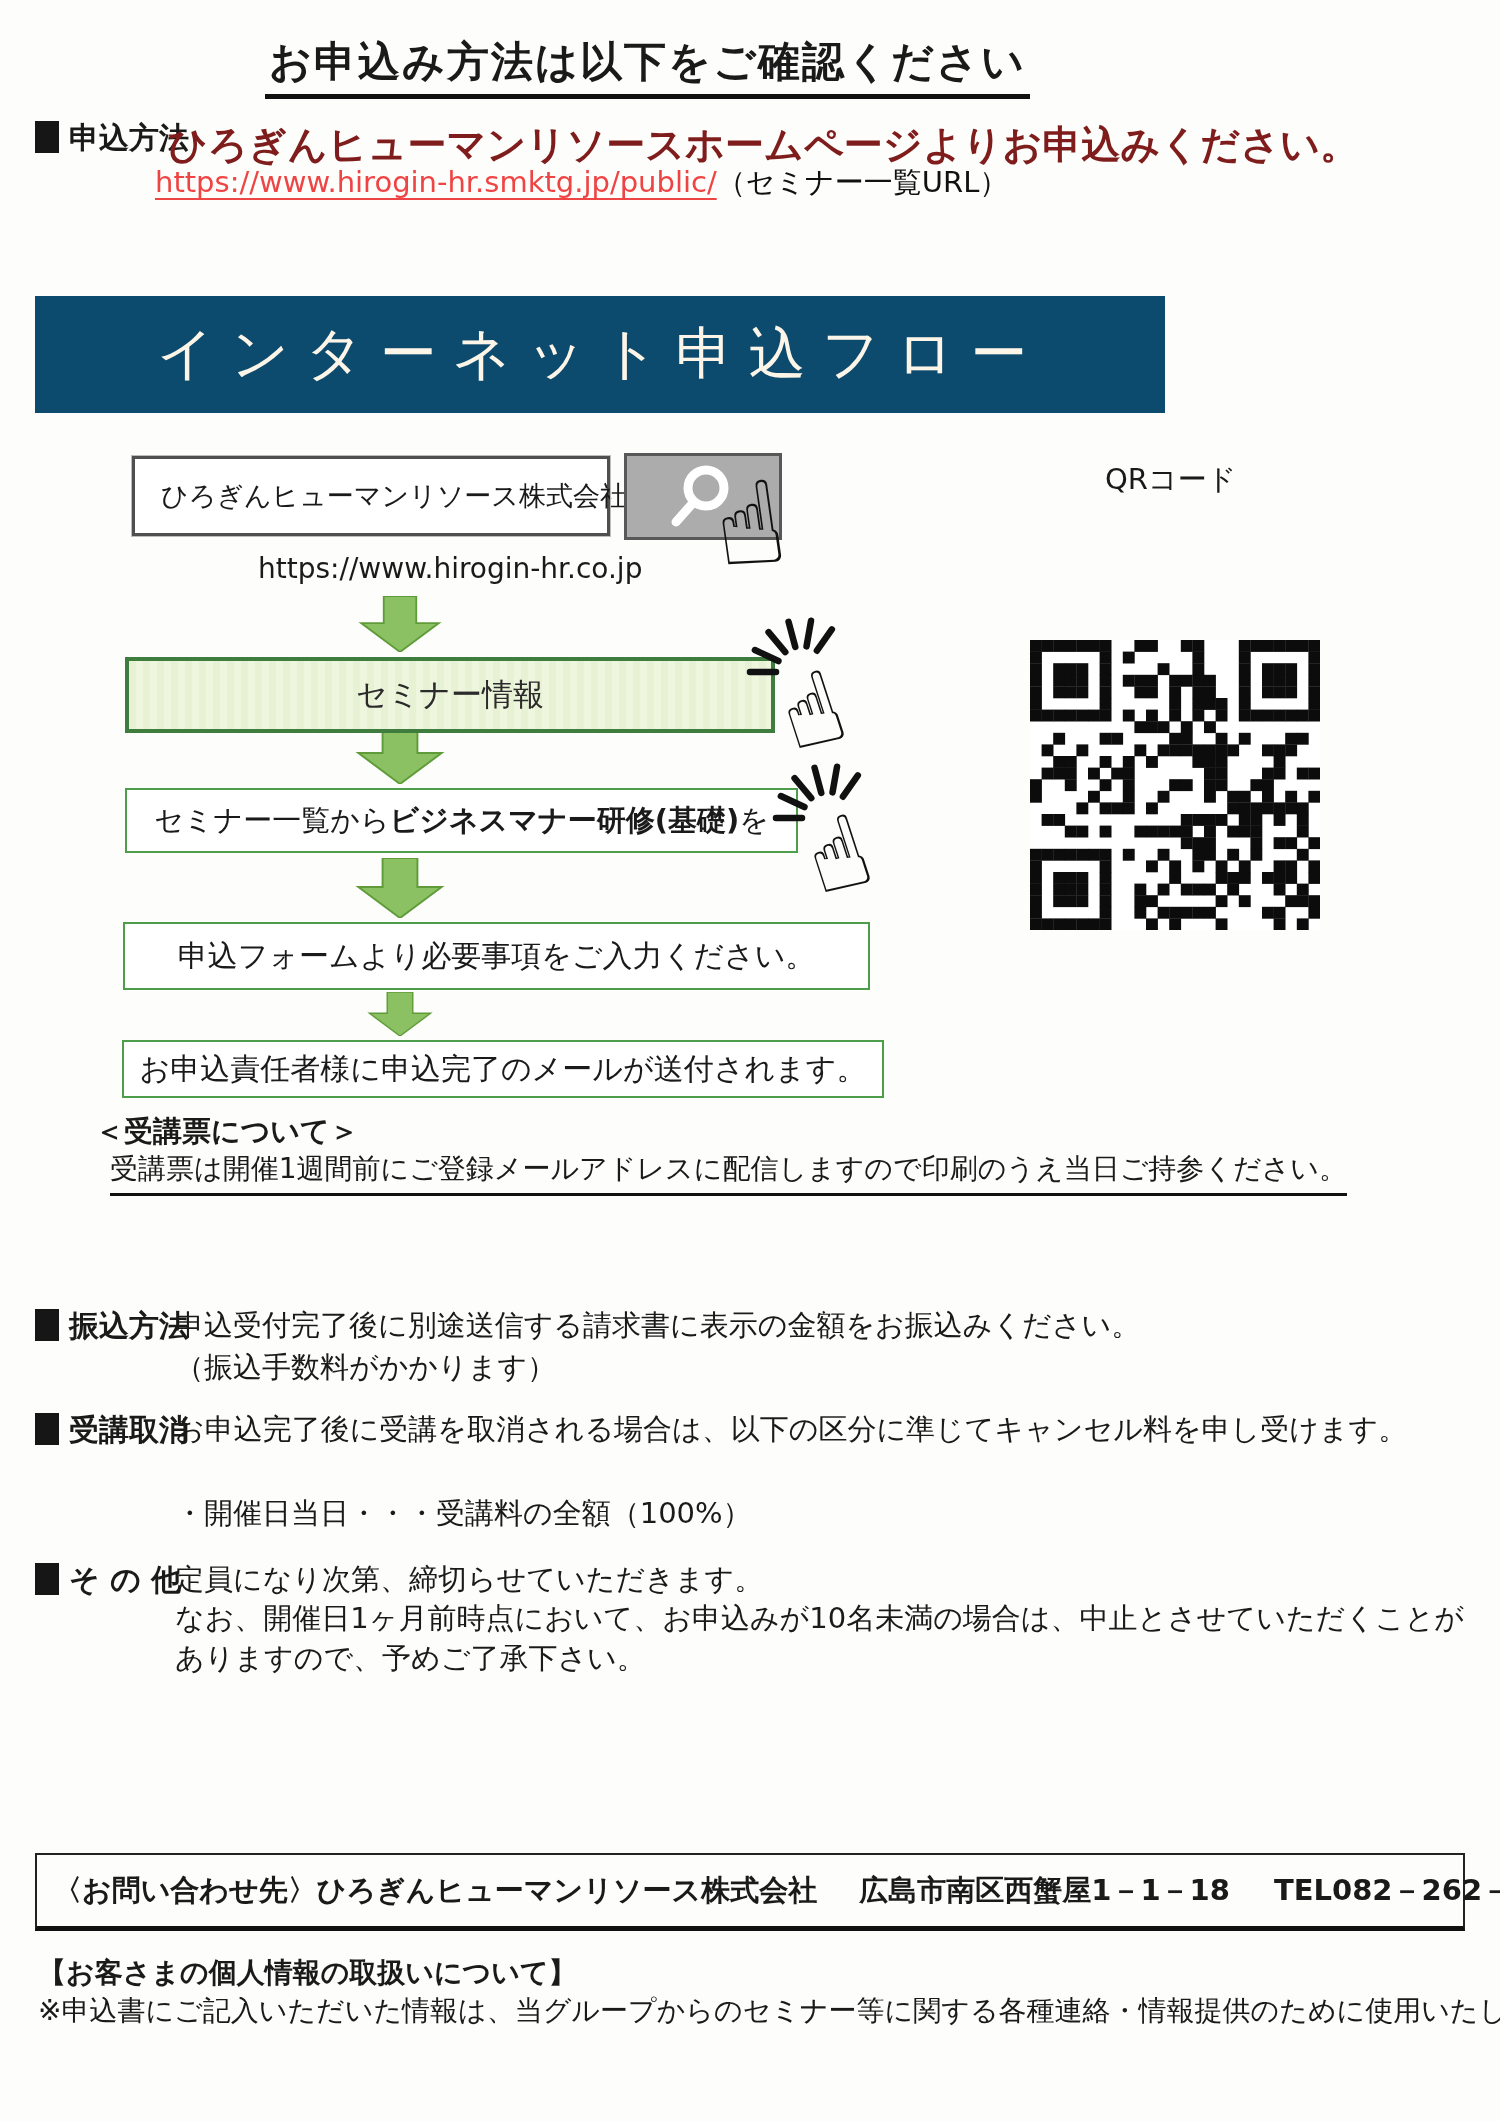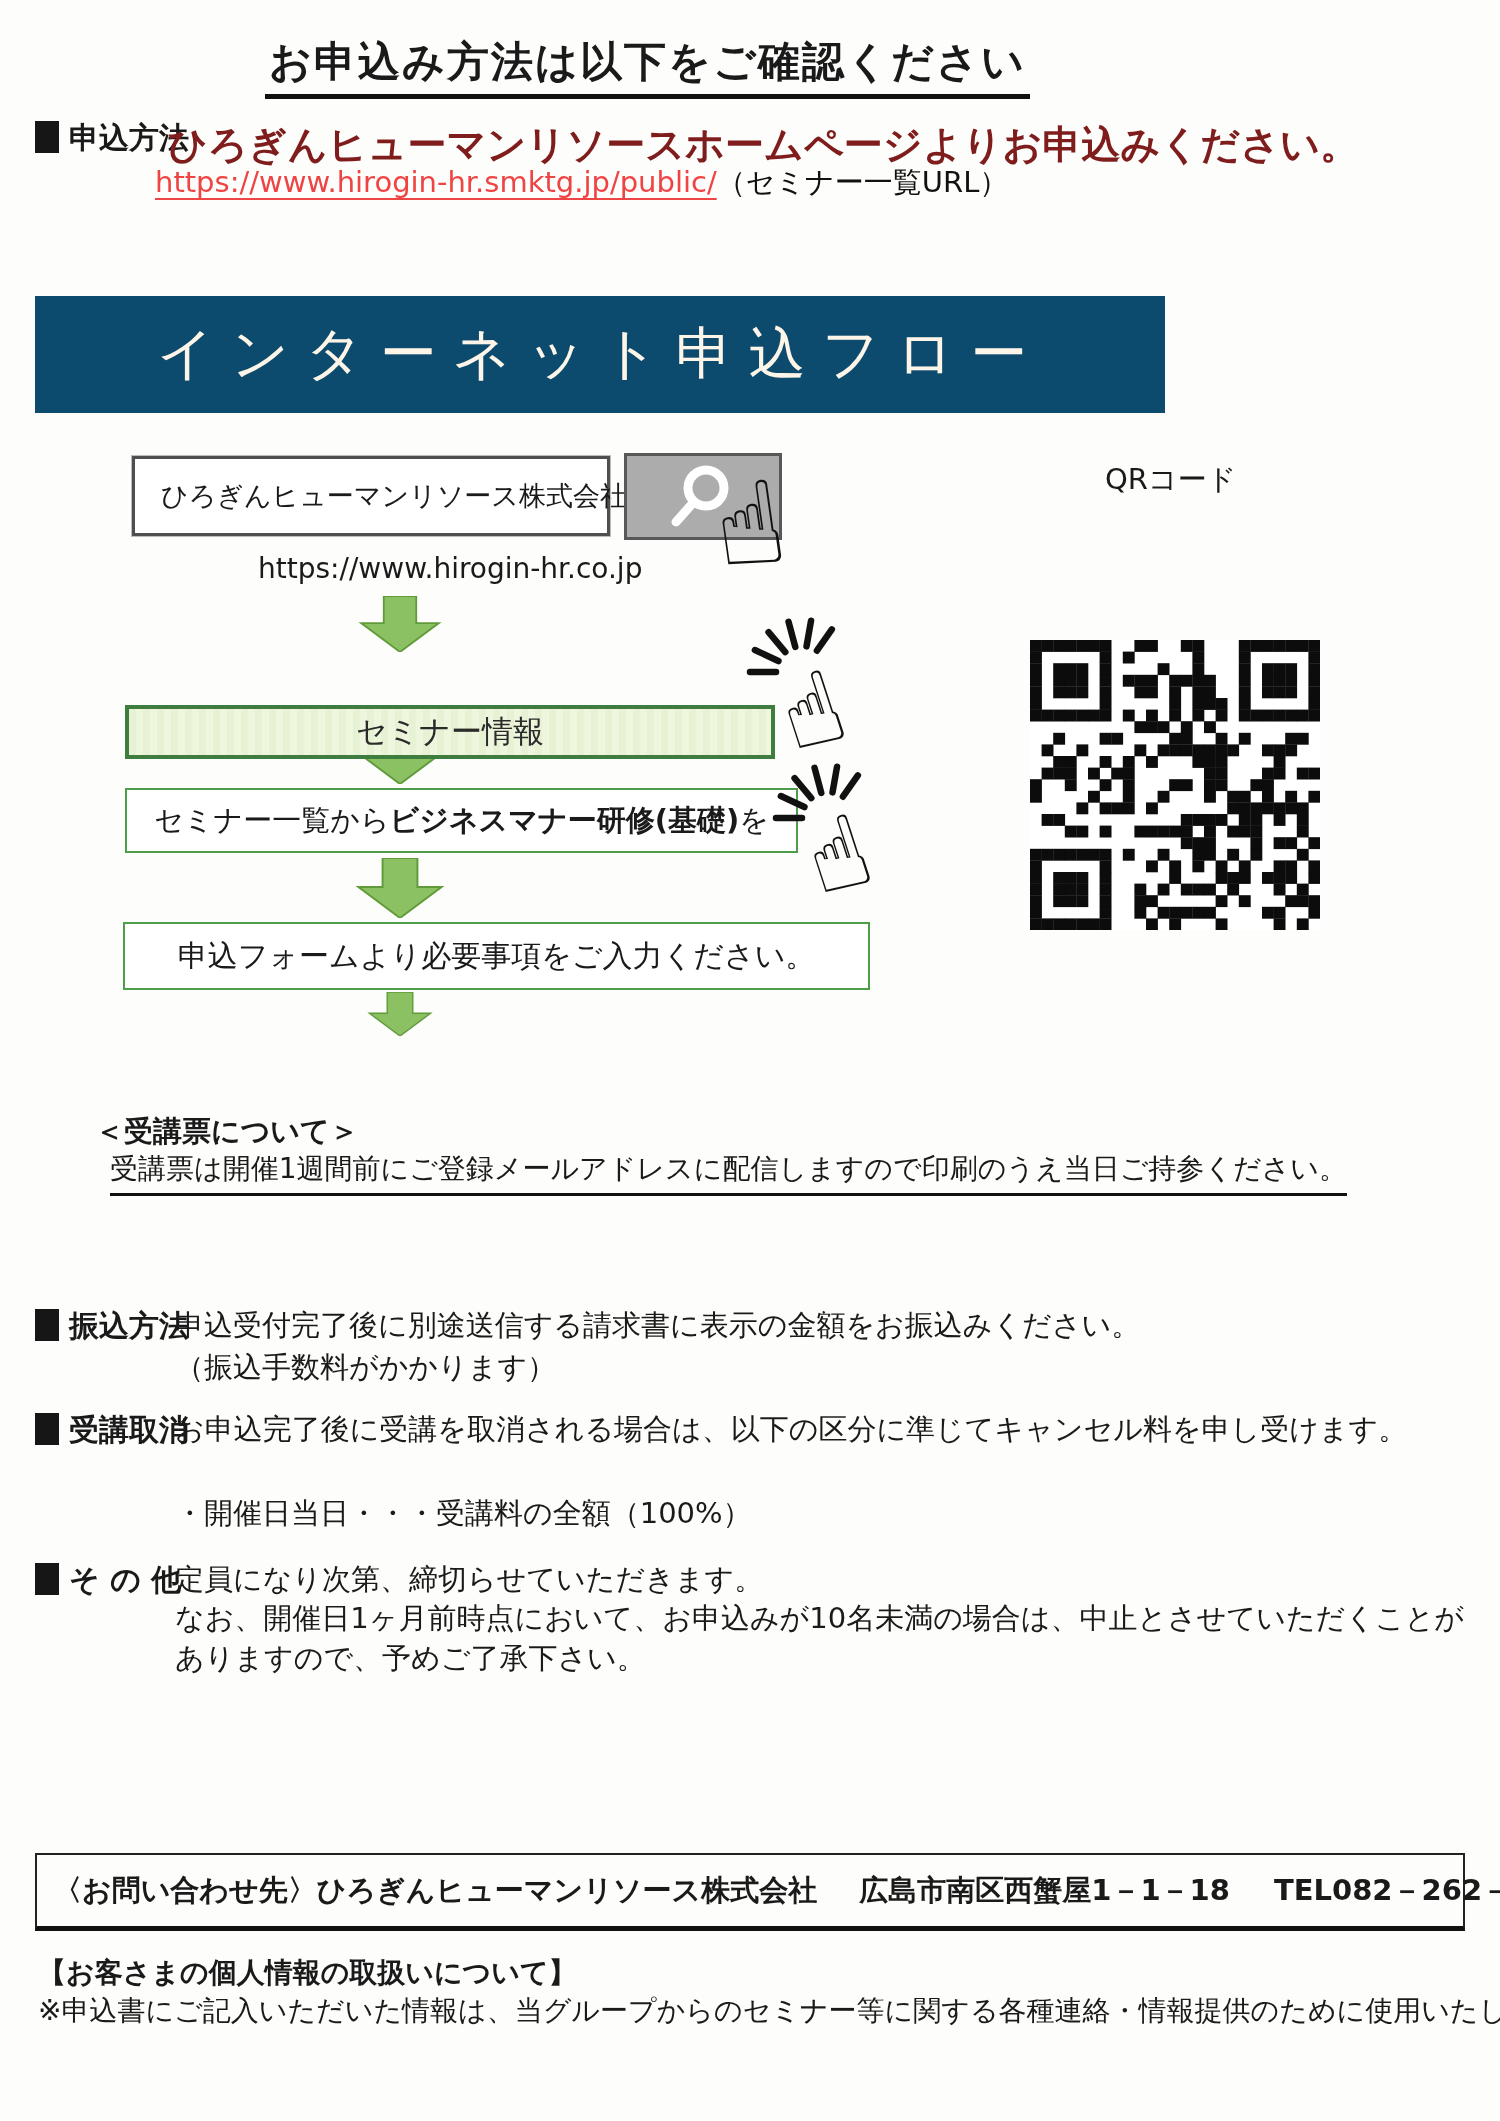--- a/index.html
+++ b/index.html
@@ -40,24 +40,24 @@
     display:flex;align-items:center;justify-content:center;
   }
   .search-url{top:552px;left:258px;font-size:28px;font-weight:500;white-space:nowrap;}
   .qr-label{top:460px;left:1105px;font-size:29px;white-space:nowrap;}
   .qr-box{top:640px;left:1030px;width:290px;height:290px;}
 
   .hand{color:#111;line-height:1;user-select:none;}
   .arrow{left:355px;width:90px;}
   .flow-box{box-sizing:border-box;display:flex;align-items:center;justify-content:center;text-align:center;}
   .box1{
-    top:657px;left:125px;width:650px;height:54px;
+    top:657px;left:125px;width:650px;height:76px;
     border:4px solid #3e7d3e;
     background:repeating-linear-gradient(90deg,#e7f2d4 0 7px,#eef6de 7px 14px);
-    font-size:31px;font-weight:500;color:#2b2b2b;margin-top:48px;
+    font-size:31px;font-weight:500;color:#2b2b2b;
   }
   .box-plain{background:#fff;border:2px solid #4d9d4b;}
   .box2{top:788px;left:125px;width:673px;height:65px;font-size:29px;}
   .box3{top:922px;left:123px;width:747px;height:68px;font-size:30px;}
   .box4{top:1040px;left:122px;width:762px;height:58px;font-size:30px;}
 
   .note-heading{top:1112px;left:95px;font-size:29px;font-weight:600;white-space:nowrap;}
   .note-body{
     top:1150px;left:110px;font-size:28px;font-weight:500;white-space:nowrap;
     border-bottom:3px solid #111;padding-bottom:5px;
@@ -438,20 +438,23 @@
       <line x1="43.287522148149975" y1="40.08284447890657" x2="26.57504429629995" y2="20.165688957813146" stroke="#111" stroke-width="6.5" stroke-linecap="round"></line>
       <line x1="53.27070482733446" y1="34.88592851648423" x2="46.541409654668925" y2="9.771857032968448" stroke="#111" stroke-width="6.5" stroke-linecap="round"></line>
       <line x1="64.51485261934018" y1="34.39499842168259" x2="69.02970523868036" y2="8.789996843365174" stroke="#111" stroke-width="6.5" stroke-linecap="round"></line>
       <line x1="74.91298734512719" y1="38.70204684848621" x2="89.8259746902544" y2="17.404093696972424" stroke="#111" stroke-width="6.5" stroke-linecap="round"></line>
     </svg>
   <div class="abs hand" style="top:806px;left:808px;font-size:100px;transform:rotate(-18deg);">☝</div>
 
   <div class="abs flow-box box-plain box3">
     <span>申込フォームより必要事項をご入力ください。</span>
   </div>
+  <div class="abs flow-box box-plain box4">
+    <span>お申込責任者様に申込完了のメールが送付されます。</span>
+  </div>
 
   <div class="abs note-heading">＜受講票について＞</div>
   <div class="abs note-body">受講票は開催1週間前にご登録メールアドレスに配信しますので印刷のうえ当日ご持参ください。</div>
 
   <div class="abs" style="top:1306px;left:35px;text-align:center;">
     <span class="marker"></span><span class="sec-label">振込方法</span>
   </div>
   <div class="abs body-line" style="top:1306px;left:175px;">申込受付完了後に別途送信する請求書に表示の金額をお振込みください。</div>
   <div class="abs body-line" style="top:1348px;left:175px;">（振込手数料がかかります）</div>
 

